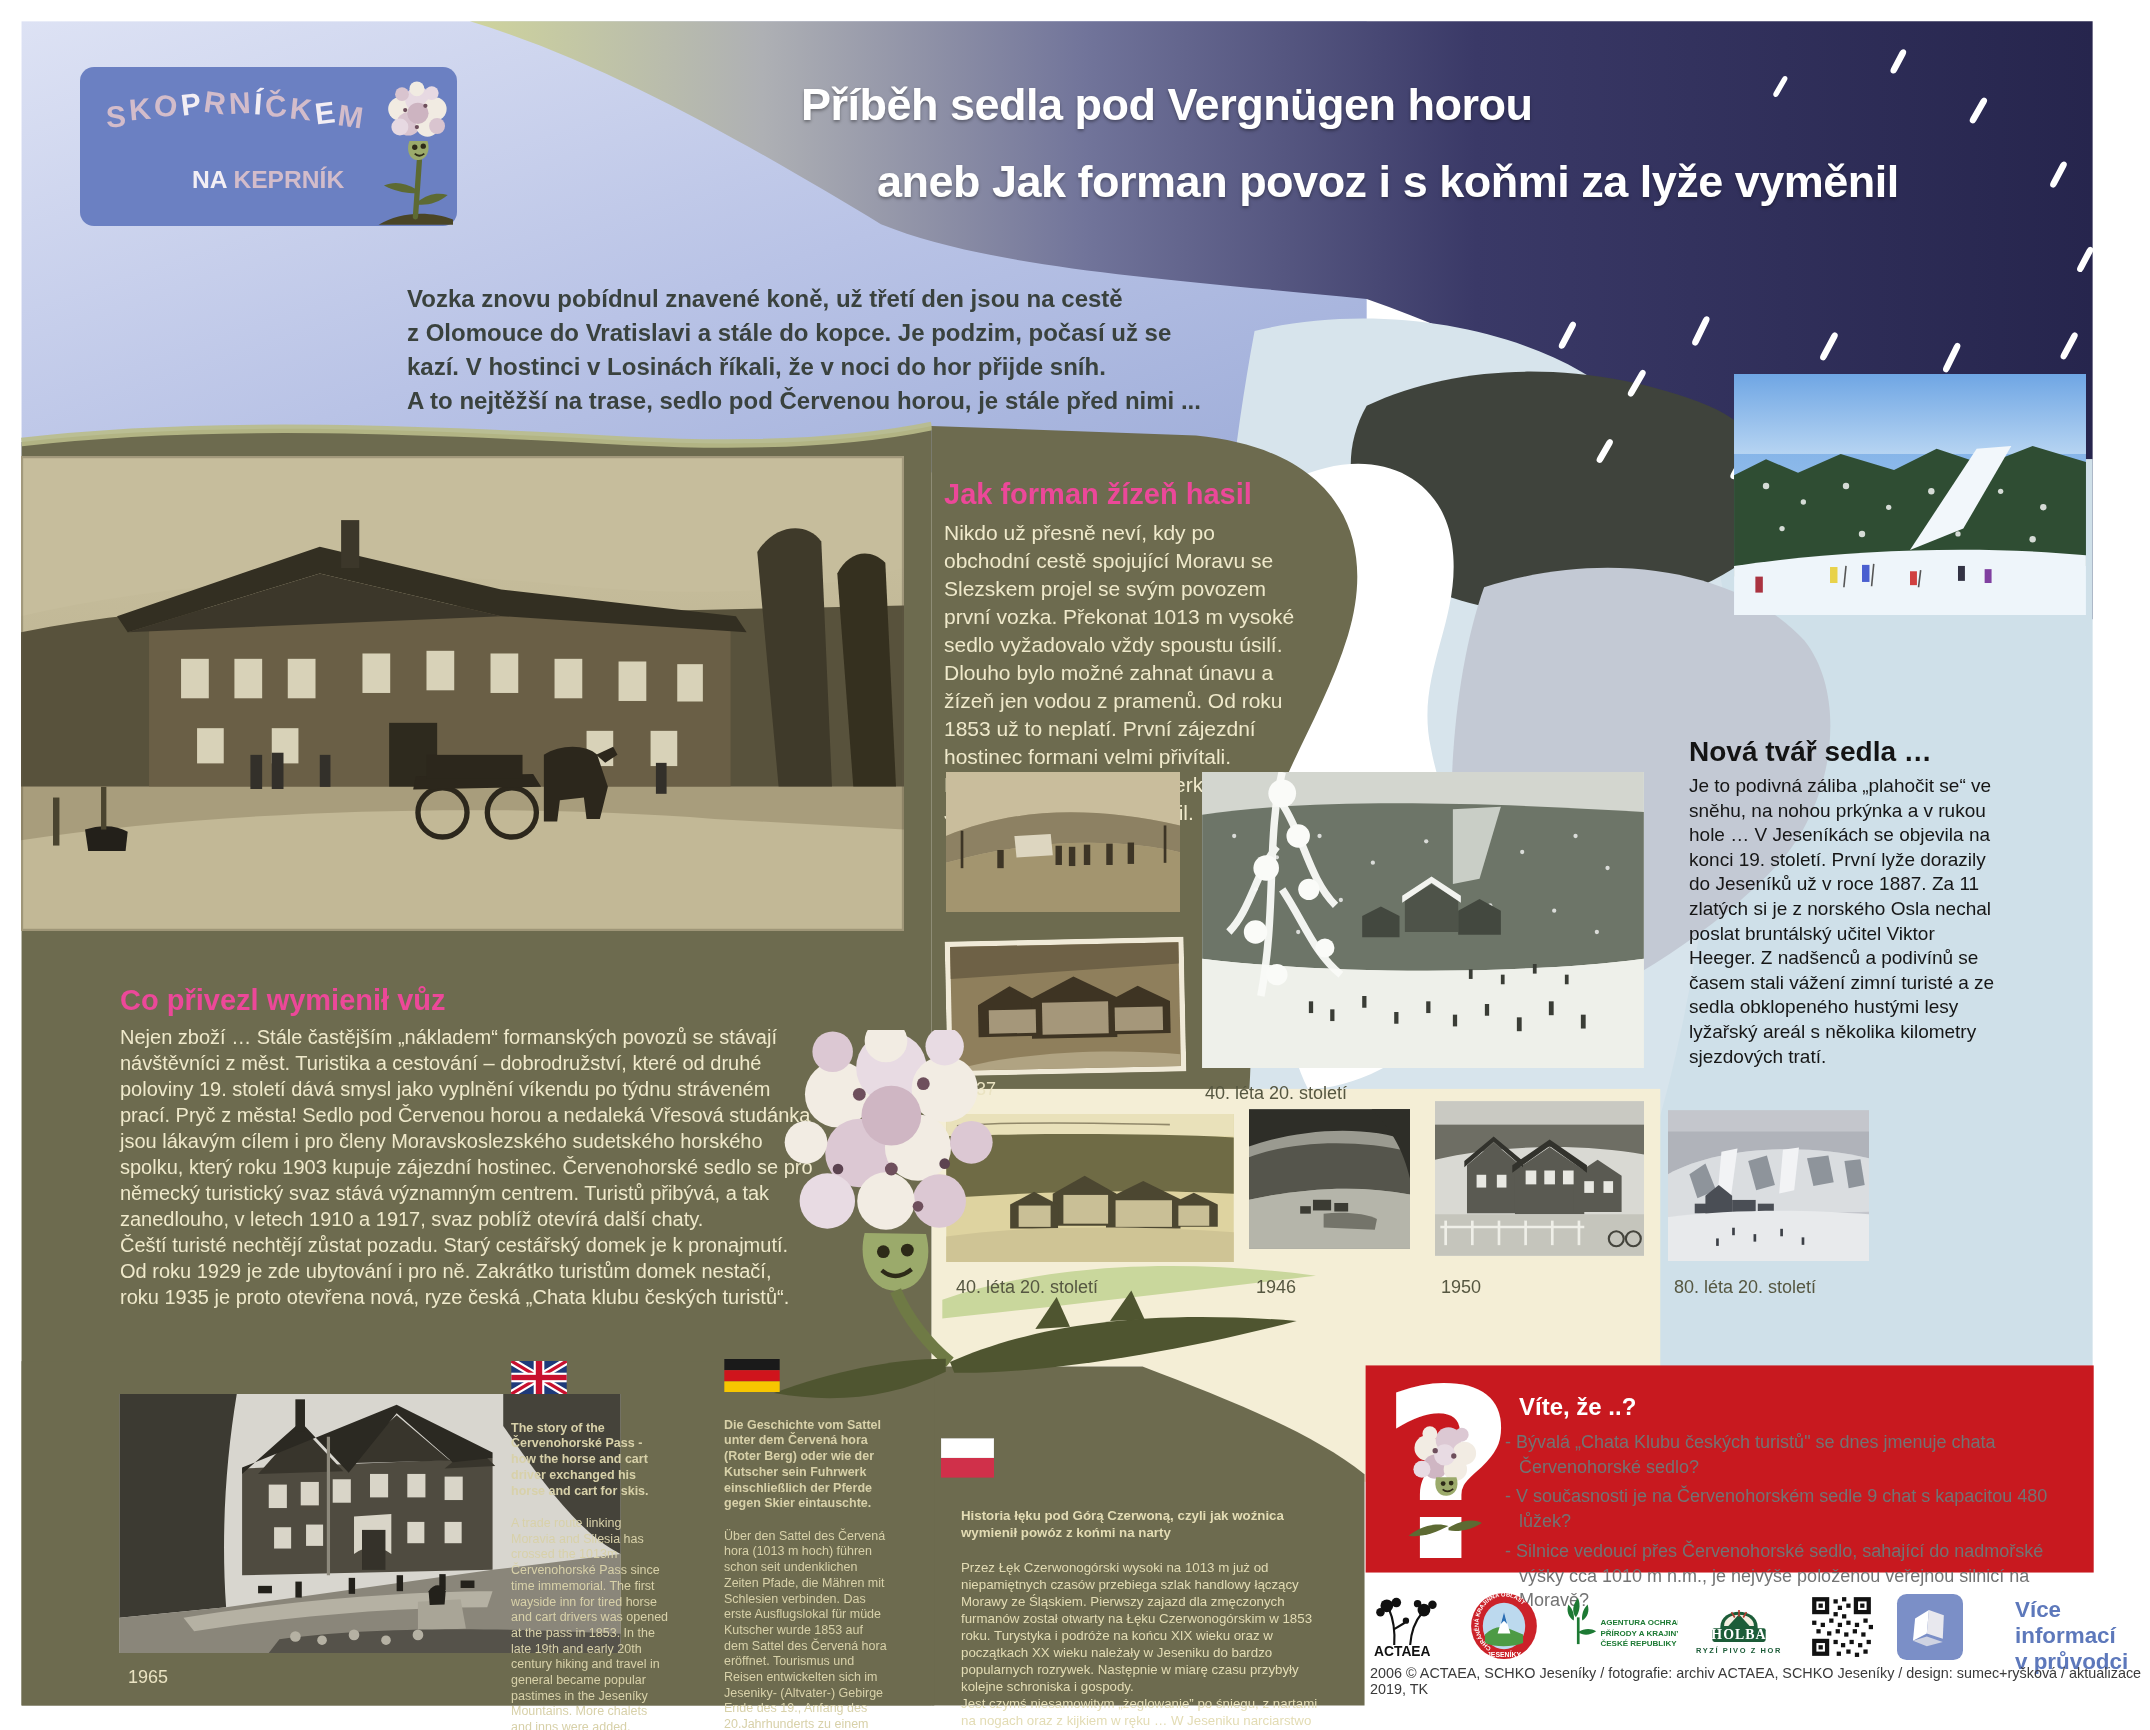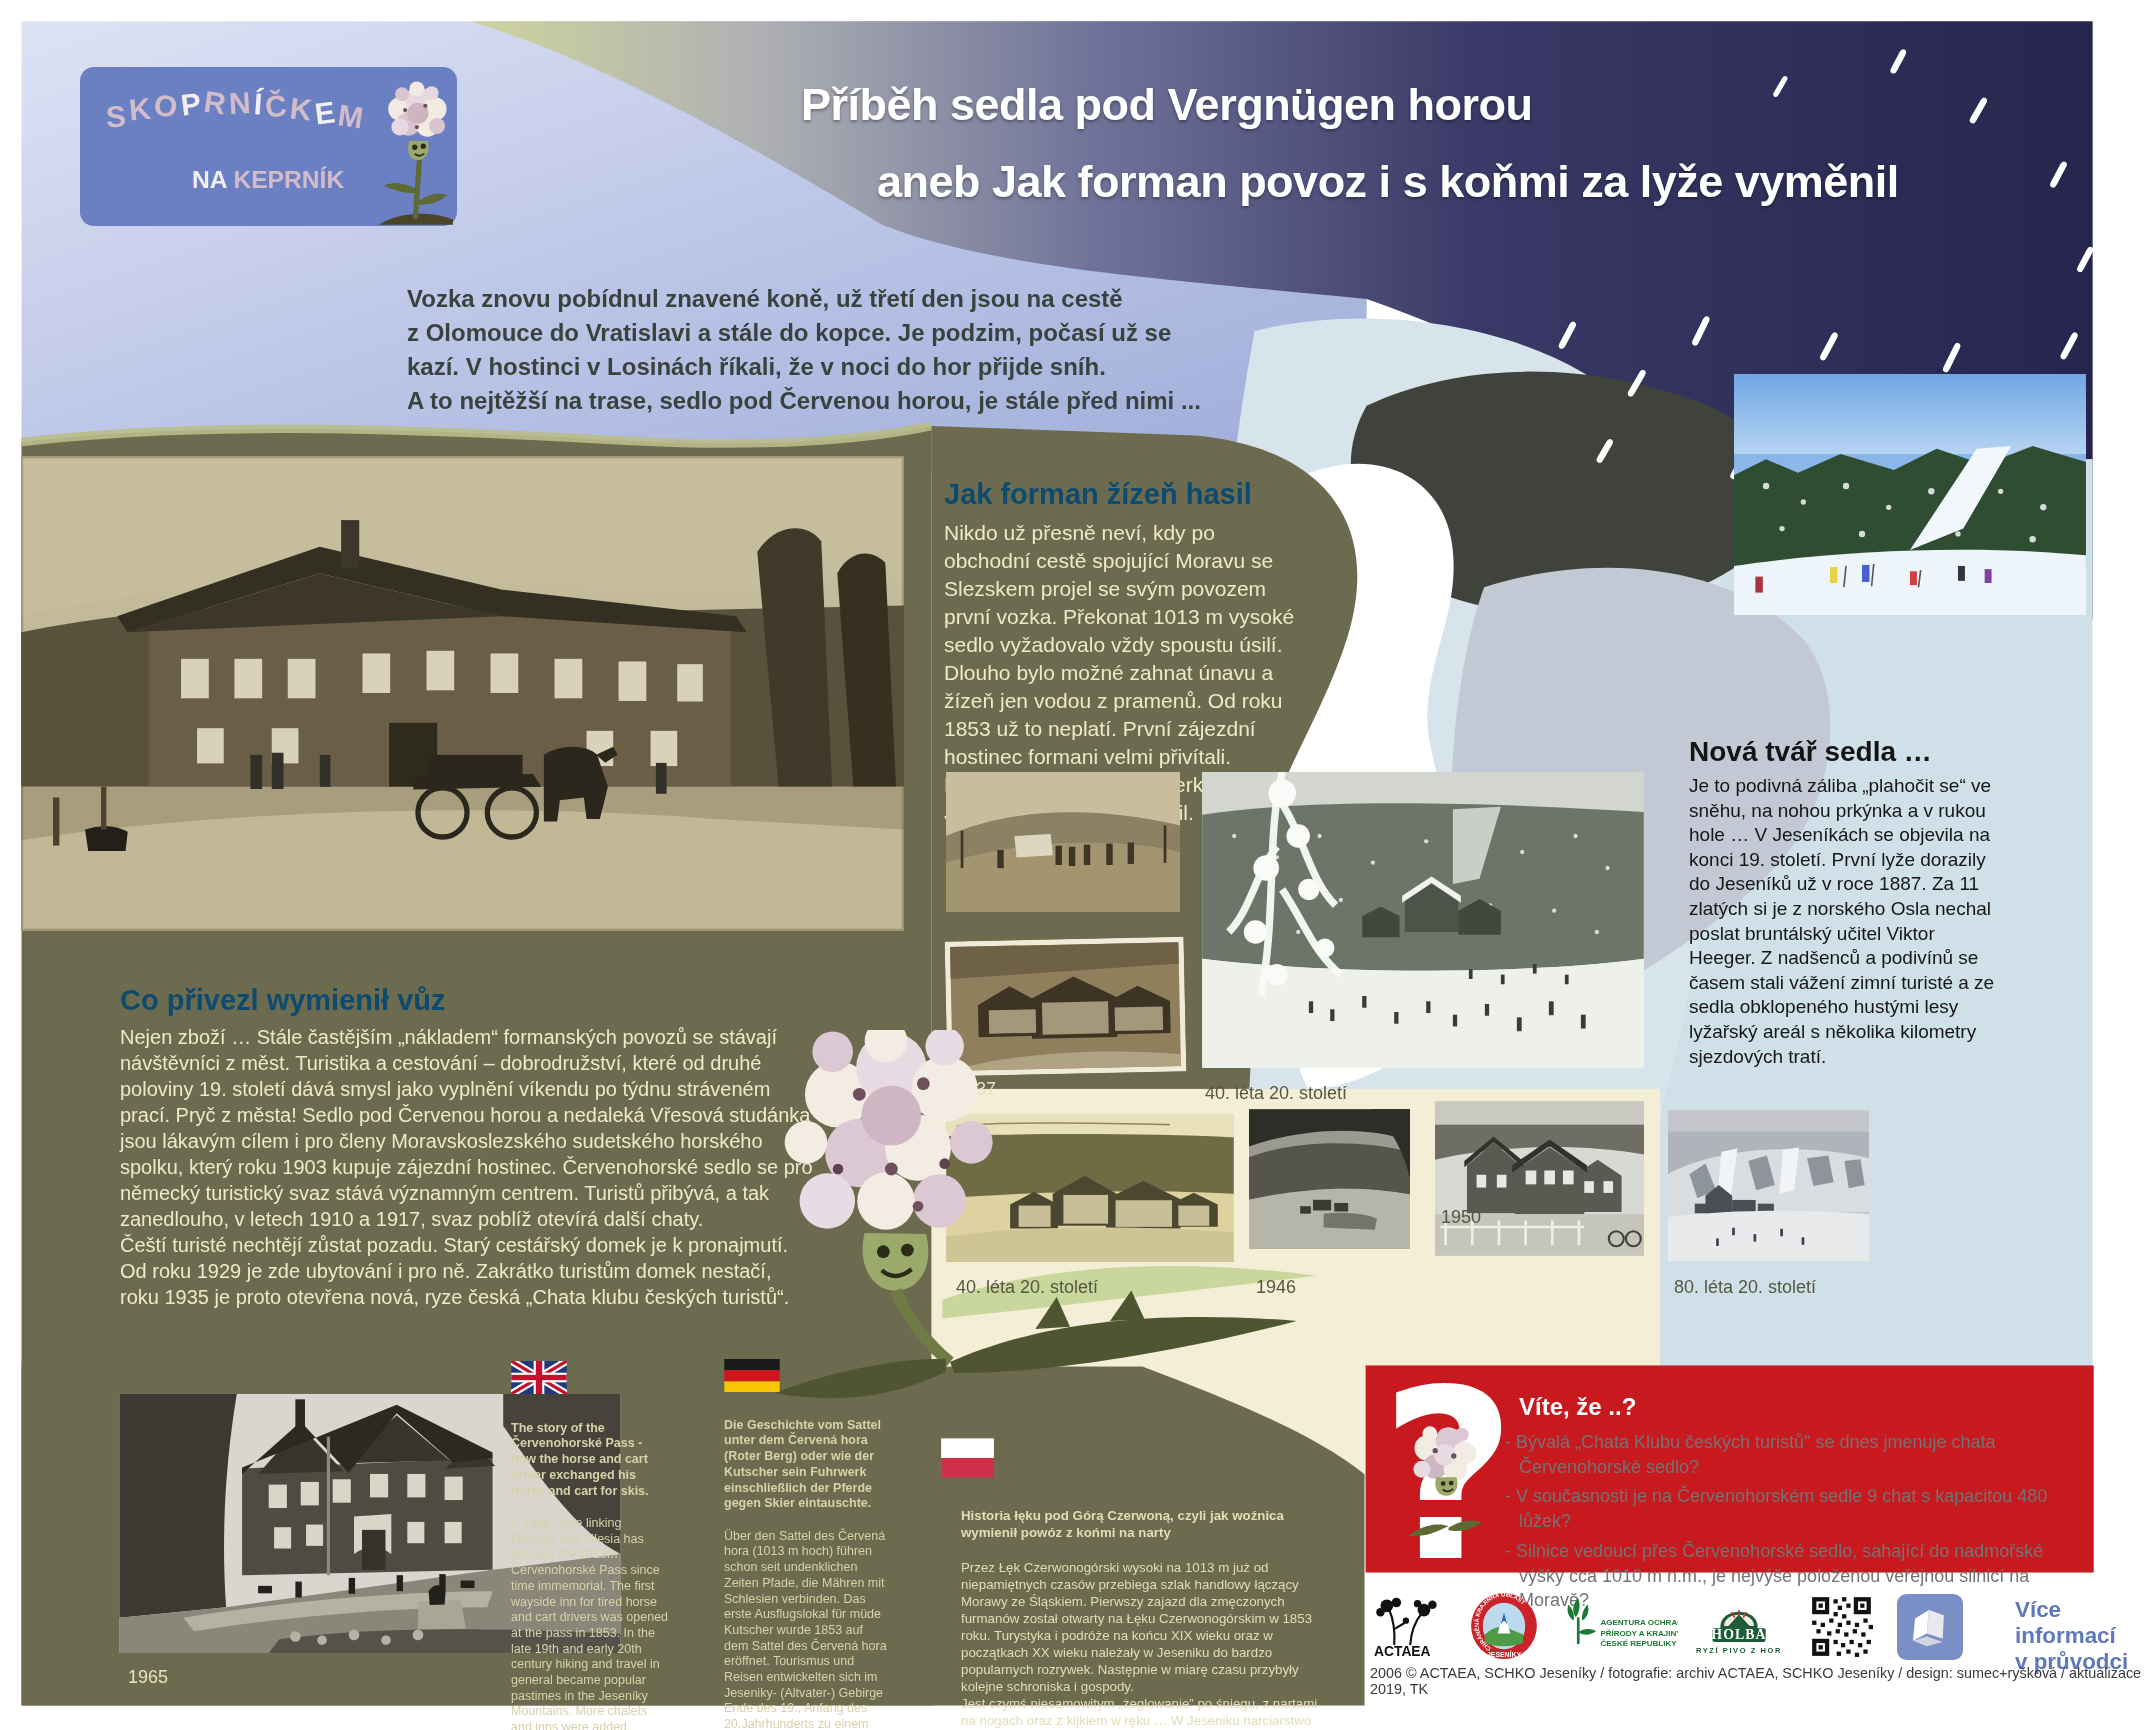--- a/index.html
+++ b/index.html
@@ -3,21 +3,21 @@
 <meta charset="utf-8">
 <style>
   html,body{margin:0;padding:0;background:#ffffff;}
   #stage{position:relative;width:2151px;height:1730px;background:#ffffff;overflow:hidden;
          font-family:"Liberation Sans","DejaVu Sans",sans-serif;}
   .abs{position:absolute;}
   .pre{white-space:pre-line;}
   .title-line{font-weight:bold;color:#ffffff;font-size:45px;letter-spacing:-0.5px;
               text-shadow:0 1.6px 3.2px rgba(0,0,0,.35);}
   .intro{font-weight:bold;color:#3a423e;font-size:24px;line-height:34px;}
-  .head-cream{font-weight:bold;color:#0c4a6e;font-size:29px;}
+  .head-cream{font-weight:bold;color:#ec4899;font-size:29px;}
   .body-cream{color:#efe9cb;font-size:21px;line-height:28px;}
   .head-dark{font-weight:bold;color:#141414;font-size:28px;}
   .body-dark{color:#161616;font-size:19px;line-height:24.6px;}
   .cap{font-size:18px;}
   .cap-cream{color:#eae3c2;}
   .cap-olive{color:#565741;}
   .tr-col{color:#d8d1a9;font-size:12.5px;line-height:15.7px;}
   .tr-col b{display:block;margin-bottom:1.1px;}
   .pl-col{color:#e3dcb4;font-size:13.3px;line-height:17px;}
   .facts-head{font-weight:bold;color:#ffffff;font-size:24px;}
@@ -447,21 +447,21 @@
         <line x1="120" y1="224" x2="120" y2="270"></line>
           <line x1="170" y1="224" x2="170" y2="270"></line>
         <line x1="220" y1="224" x2="220" y2="270"></line>
           <line x1="270" y1="224" x2="270" y2="270"></line>
         <line x1="10" y1="236" x2="280" y2="236"></line>
       </g>
       <circle cx="340" cy="258" r="14" fill="none" stroke="#44443c" stroke-width="4"></circle>
       <circle cx="372" cy="258" r="14" fill="none" stroke="#44443c" stroke-width="4"></circle>
     </svg>
   </div>
-  <div class="abs cap cap-olive" style="left:1441px;top:1207px;">1950</div>
+  <div class="abs cap cap-olive" style="left:1441px;top:1277px;">1950</div>
 
   <div class="abs photo" style="left:1668px;top:1110px;">
     <svg width="201" height="151" viewBox="0 0 376 282">
       <rect width="376" height="282" fill="#c4c6cc"></rect>
       <path d="M 0,120 C 90,70 250,60 376,90 L 376,40 L 0,40 Z" fill="#b0b3ba"></path>
       <path d="M 0,120 C 90,70 250,60 376,90 L 376,190 L 0,200 Z" fill="#dadde0"></path>
       <g fill="#8e949b">
         <path d="M 40,120 L 70,100 L 90,150 L 55,165 Z"></path>
           <path d="M 150,95 L 185,85 L 200,140 L 165,150 Z"></path>
         <path d="M 260,90 L 300,85 L 310,135 L 272,142 Z"></path>

